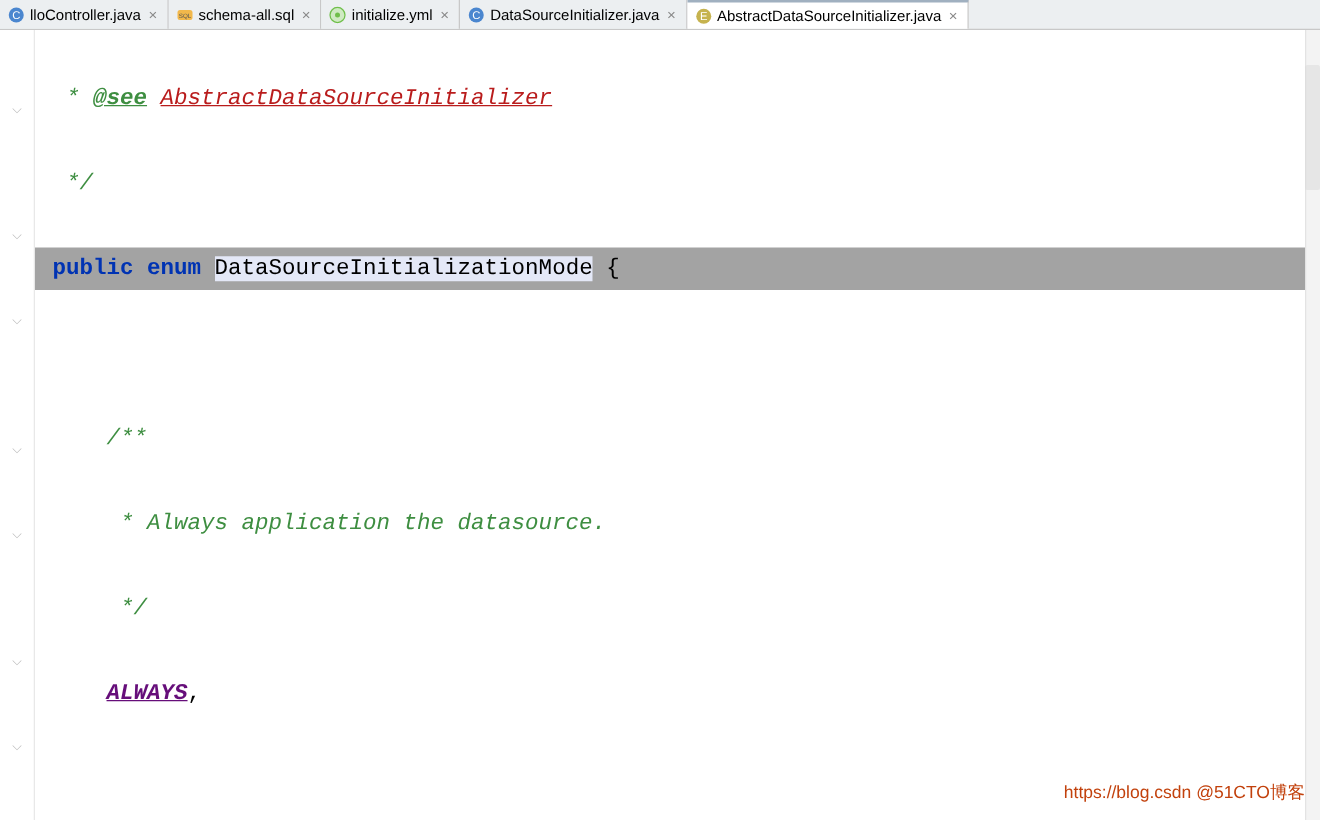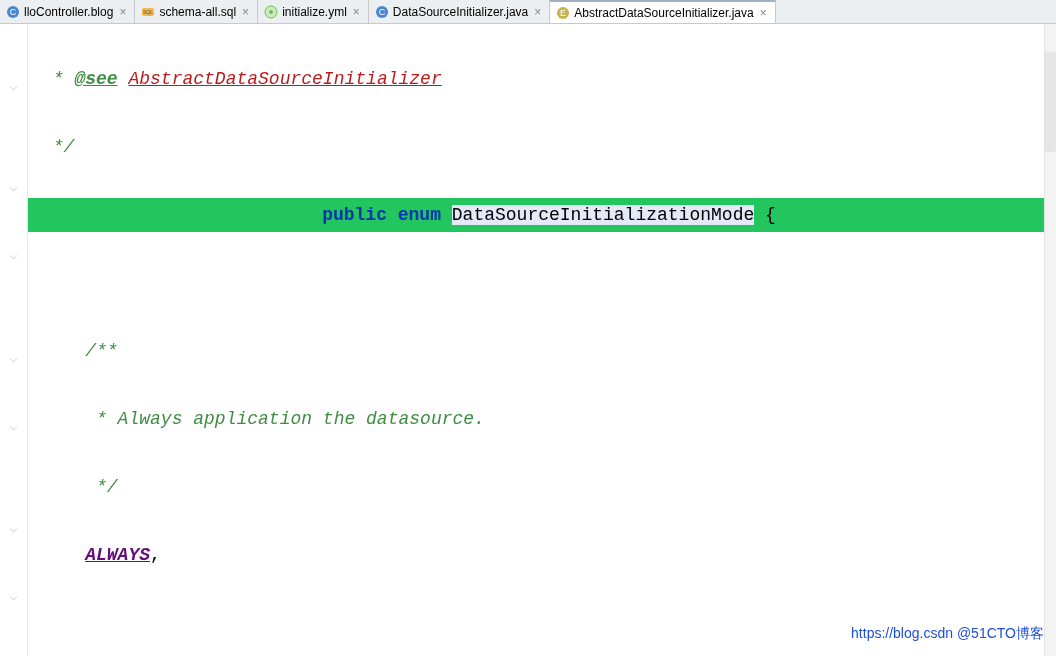--- a/index.html
+++ b/index.html
@@ -7,45 +7,45 @@
   .tabs { display: flex; height: 24px; background: #eceff1; border-bottom: 1px solid #c8c8c8; font-size: 12px; align-items: stretch; }
   .tab { display: flex; align-items: center; padding: 0 6px; border-right: 1px solid #c8c8c8; background: #eceff1; gap: 4px; cursor: pointer; white-space: nowrap; }
   .tab.active { background: #fff; border-top: 2px solid #a0b0c0; }
   .tab .close { color: #888; font-size: 12px; padding: 0 2px; }
   .icon { width: 14px; height: 14px; display: inline-flex; align-items: center; justify-content: center; }
   .editor-wrap { display: flex; height: calc(100% - 24px); }
   .gutter { width: 28px; background: #fff; border-right: 1px solid #e8e8e8; position: relative; }
   .fold { position: absolute; left: 50%; transform: translateX(-50%); width: 12px; height: 12px; color: #bbb; font-size: 10px; display:flex; align-items:center; justify-content:center; }
   .code { flex: 1; font-family: "Consolas","Courier New",monospace; font-size: 18px; line-height: 34px; white-space: pre; padding-top: 4px; position: relative; }
   .line { padding-left: 14px; }
-  .hl { background: #22c55e; text-align: center; }
+  .hl { background: #a3a3a3; }
   .kw { color: #0033b3; font-weight: bold; }
   .enum-name { color: #000; background: #e4e8f7; }
   .comment { color: #3e8e41; font-style: italic; }
   .javadoc { color: #3e8e41; font-style: italic; }
   .tag { color: #3e8e41; font-style: italic; font-weight: bold; text-decoration: underline; }
   .see-ref { color: #b91c1c; font-style: italic; text-decoration: underline; }
   .enum-const { color: #660e7a; font-style: italic; font-weight: bold; text-decoration: underline; }
   .punct { color: #000; }
-  .watermark { position: absolute; bottom: 6px; right: 12px; color: #1d4ed8; font-size: 14px; font-family: Arial, sans-serif; }
+  .watermark { position: absolute; bottom: 6px; right: 12px; color: #c2410c; font-size: 14px; font-family: Arial, sans-serif; }
   .scrollbar { position: absolute; right: 0; top: 28px; width: 12px; height: 100px; background: #d9d9d9; border-radius: 2px; opacity: .5; }
   .stripe { position: absolute; right: 0; top: 24px; width: 12px; bottom: 0; background: #f3f3f3; border-left: 1px solid #e3e3e3; }
 </style>
 </head>
 <body>
 
 <div class="tabs">
   <div class="tab">
     <span class="icon">
         <svg viewBox="0 0 14 14">
           <circle cx="7" cy="7" r="6" fill="#4a86cf"></circle>
           <text x="7" y="10" text-anchor="middle" font-size="9" fill="#fff" font-family="Arial">C</text>
         </svg>
       </span>
-    <span>lloController.blog</span>
+    <span>lloController.java</span>
     <span class="close">×</span>
   </div>
   <div class="tab">
     <span class="icon">
         <svg viewBox="0 0 14 14">
           <rect x="1" y="3" width="12" height="8" rx="2" fill="#f2b84b"></rect>
           <text x="7" y="9" text-anchor="middle" font-size="5" fill="#555" font-family="Arial">SQL</text>
         </svg>
       </span>
     <span>schema-all.sql</span>

